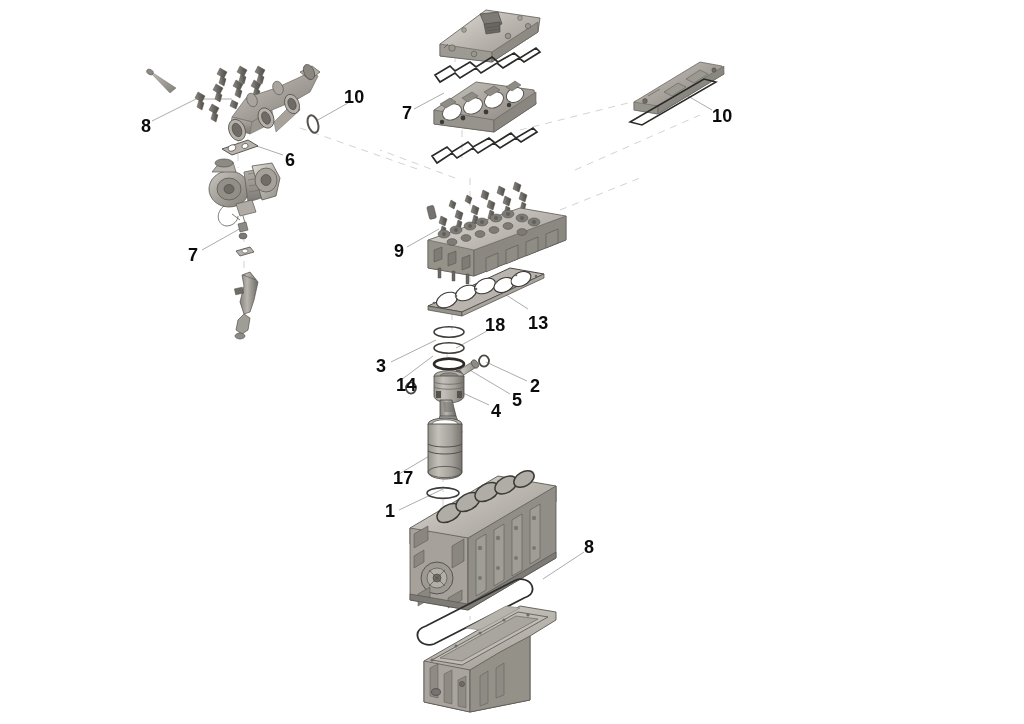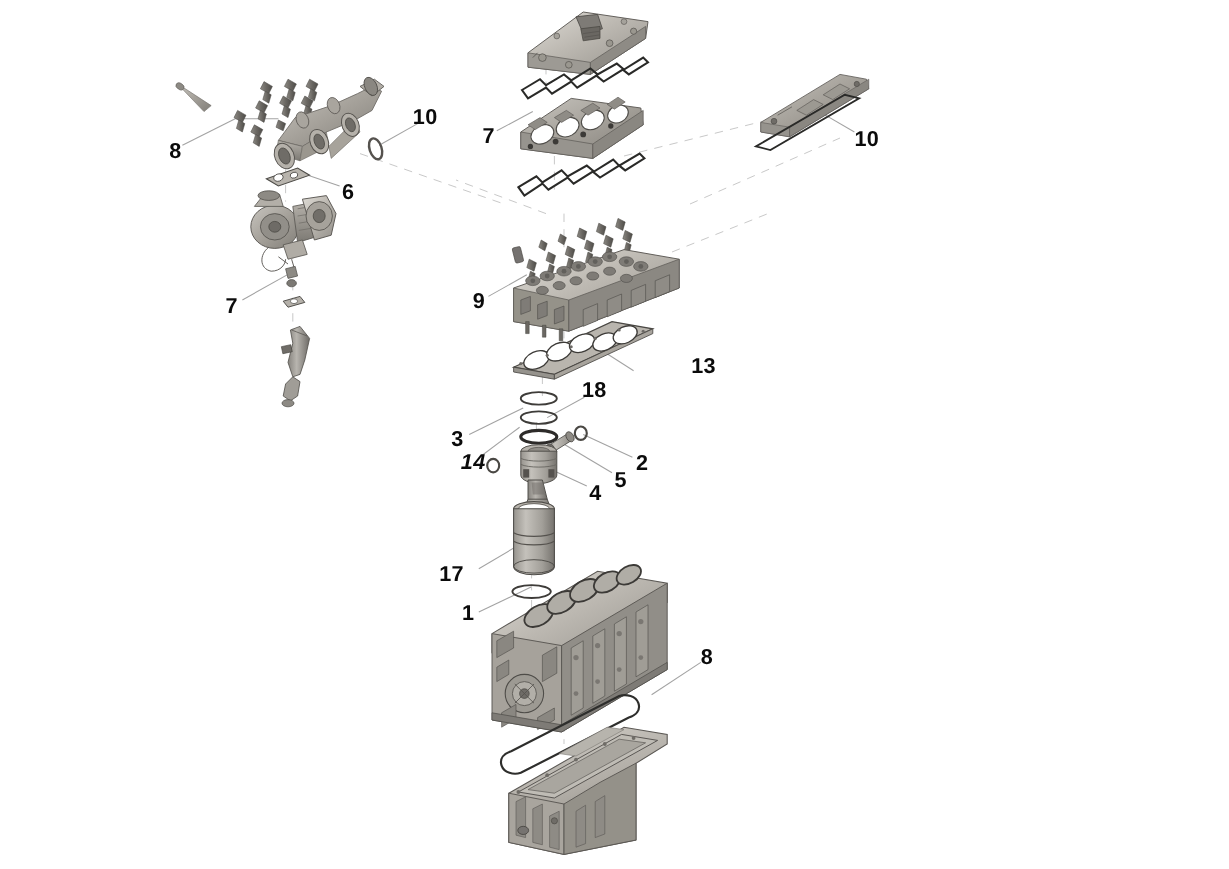--- a/index.html
+++ b/index.html
@@ -558,19 +558,19 @@
   <div class="callout" style="left:376px; top:357px;">3</div>
   <div class="callout" style="left:491px; top:402px;">4</div>
   <div class="callout" style="left:512px; top:391px;">5</div>
   <div class="callout" style="left:285px; top:151px;">6</div>
   <div class="callout" style="left:402px; top:104px;">7</div>
   <div class="callout" style="left:141px; top:117px;">8</div>
   <div class="callout" style="left:394px; top:242px;">9</div>
   <div class="callout" style="left:344px; top:88px;">10</div>
   <div class="callout" style="left:712px; top:107px;">10</div>
   <div class="callout" style="left:188px; top:246px;">7</div>
-  <div class="callout" style="left:528px; top:296px;margin-left:48px;">13</div>
-  <div class="callout" style="left:384px; top:376px;font-style:italic;">14</div>
+  <div class="callout" style="left:528px; top:314px;">13</div>
+  <div class="callout" style="left:396px; top:376px;">14</div>
   <div class="callout" style="left:584px; top:538px;">8</div>
   <div class="callout" style="left:485px; top:316px;">18</div>
-  <div class="callout" style="left:366px; top:469px;text-align:right;">17</div>
+  <div class="callout" style="left:393px; top:469px;text-align:right;">17</div>
 
 </div>
 
 </body></html>

